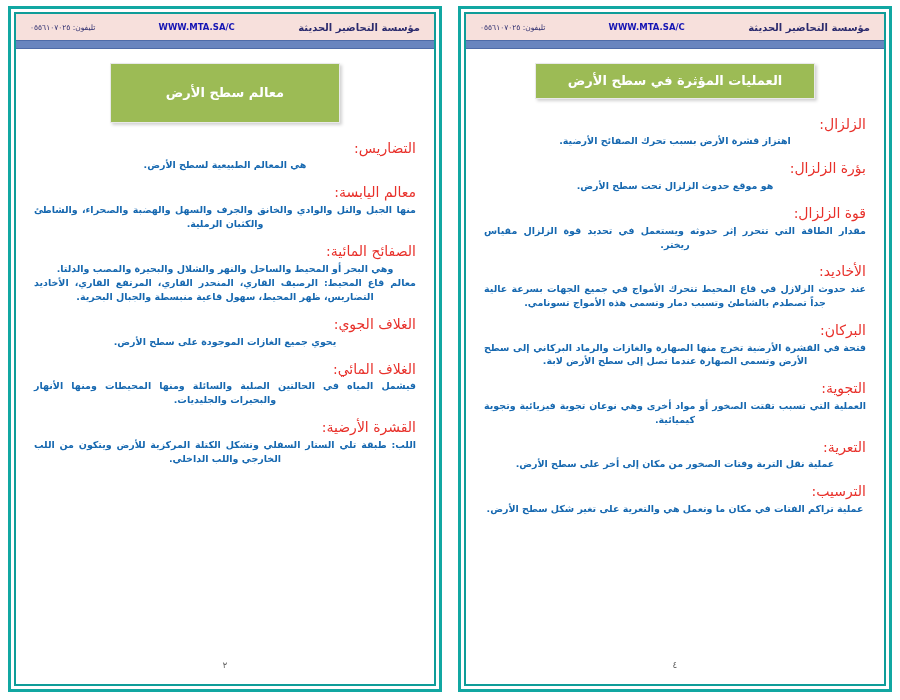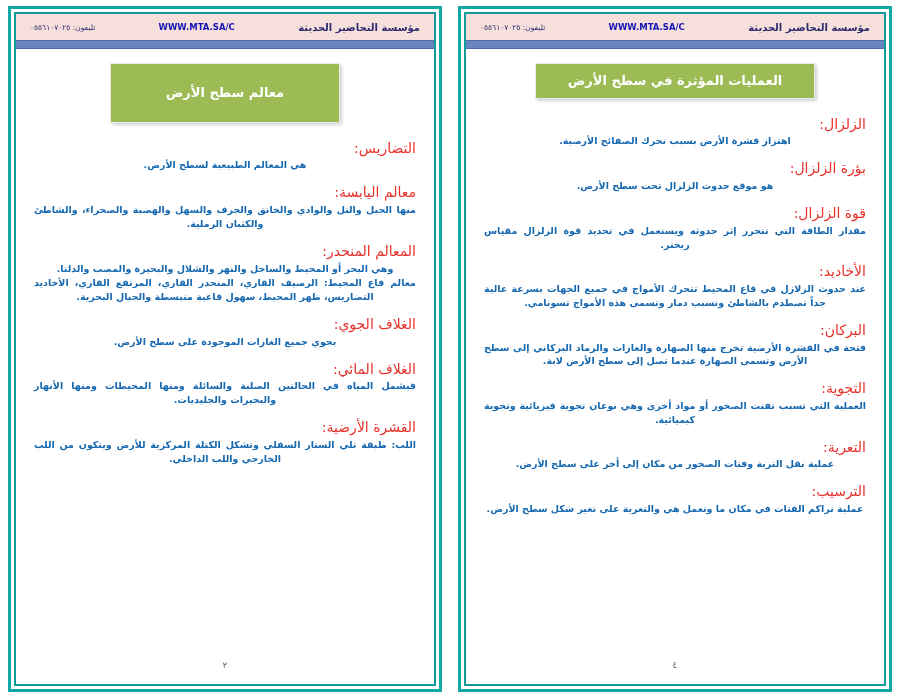--- a/index.html
+++ b/index.html
@@ -259,21 +259,21 @@
                   <p>هي المعالم الطبيعية لسطح الأرض.</p>
                 </div>
               </div>
               <div class="sec">
                 <div class="sec-head">معالم اليابسة:</div>
                 <div class="sec-body">
                   <p>منها الجبل والتل والوادي والخانق والجرف والسهل والهضبة والصحراء، والشاطئ والكثبان الرملية.</p>
                 </div>
               </div>
               <div class="sec">
-                <div class="sec-head">المعالم المنحدر:</div>
+                <div class="sec-head">الصفائح المائية:</div>
                 <div class="sec-body">
                   <p>وهي البحر أو المحيط والساحل والنهر والشلال والبحيرة والمصب والدلتا.</p>
                   <p>معالم قاع المحيط: الرصيف القاري، المنحدر القاري، المرتفع القاري، الأخاديد التضاريس، ظهر المحيط، سهول قاعية منبسطة والجبال البحرية.</p>
                 </div>
               </div>
               <div class="sec">
                 <div class="sec-head">الغلاف الجوي:</div>
                 <div class="sec-body">
                   <p>يحوي جميع الغازات الموجودة على سطح الأرض.</p>
                 </div>

